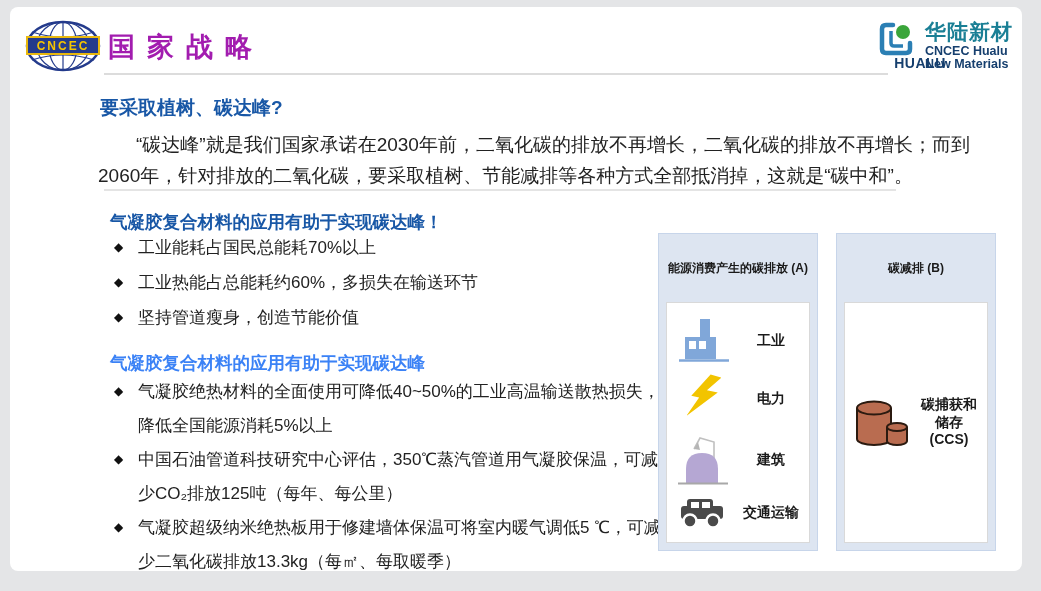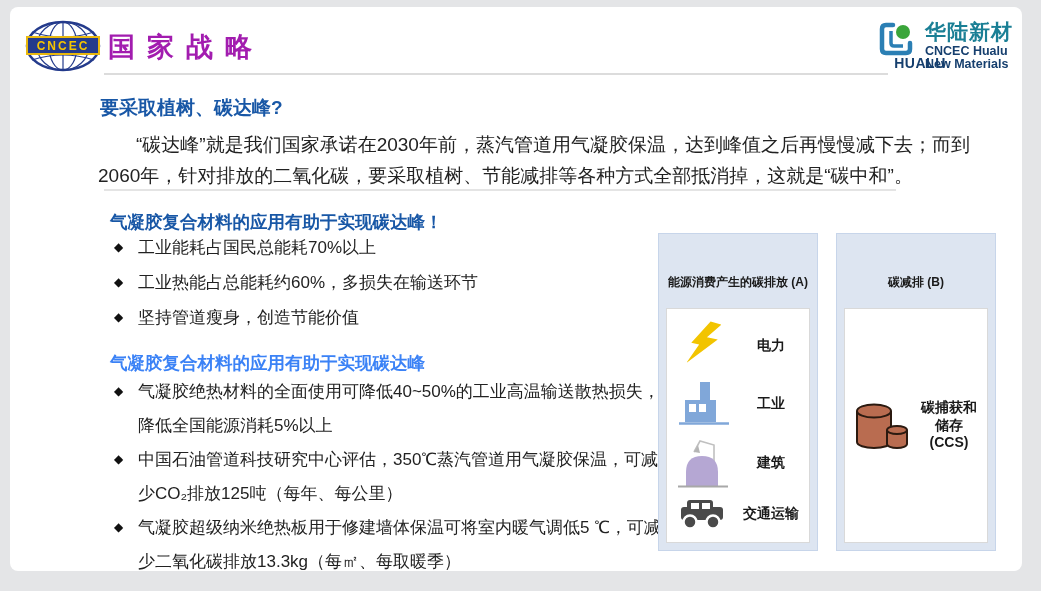--- a/index.html
+++ b/index.html
@@ -36,22 +36,22 @@
   .blist li{display:flex;align-items:flex-start;color:#222222;font-size:17px;}
   .blist-energy li{line-height:23px;margin-bottom:12px;}
   .blist-aerogel li{line-height:33.5px;margin-bottom:1px;}
   .diam{flex:0 0 24px;font-size:12px;color:#111;line-height:inherit;}
   .btext{flex:1;}
 
   
   .panels{position:absolute;left:648px;top:226px;display:flex;gap:18px;}
   .panel{width:160px;height:318px;background:#dde5f1;border:1px solid #c7d5ea;box-sizing:border-box;
          display:flex;flex-direction:column;}
-  .panel-title{height:52px;display:flex;align-items:center;justify-content:center;
-               font-size:12px;font-weight:bold;color:#1a1a1a;white-space:nowrap;margin-top:22px;}
+  .panel-title{height:68px;display:flex;align-items:center;justify-content:center;
+               font-size:12px;font-weight:bold;color:#1a1a1a;white-space:nowrap;}
   .panel-body{flex:1;margin:0 7px 7px 7px;background:#ffffff;border:1px solid #d9d9d9;
               display:flex;flex-direction:column;justify-content:space-evenly;padding:4px 0;}
   .prow{display:flex;align-items:center;}
   .picon{flex:0 0 74px;display:flex;align-items:center;justify-content:center;}
   .plabel{flex:1;text-align:center;font-size:14px;font-weight:600;color:#1a1a1a;
           white-space:pre-line;line-height:1.25;padding-right:8px;}
 </style>
 </head>
 <body>
 
@@ -81,21 +81,21 @@
       <div class="hualu-sub">HUALU</div>
     </div>
     <div class="hualu-text">
       <div class="hualu-cn">华陆新材</div>
       <div class="hualu-en1">CNCEC Hualu</div>
       <div class="hualu-en2">New Materials</div>
     </div>
   </div>
 
   <div class="h1">要采取植树、碳达峰?</div>
-  <div class="intro-para">“碳达峰”就是我们国家承诺在2030年前，蒸汽管道用气凝胶保温，达到峰值之后再慢慢减下去；而到2060年，针对排放的二氧化碳，要采取植树、节能减排等各种方式全部抵消掉，这就是“碳中和”。</div>
+  <div class="intro-para">“碳达峰”就是我们国家承诺在2030年前，二氧化碳的排放不再增长，二氧化碳的排放不再增长；而到2060年，针对排放的二氧化碳，要采取植树、节能减排等各种方式全部抵消掉，这就是“碳中和”。</div>
   <div class="rule2"></div>
 
   <div class="h2">气凝胶复合材料的应用有助于实现碳达峰！</div>
   <ul class="blist blist-energy">
     <li>
       <span class="diam">◆</span>
       <span class="btext">工业能耗占国民总能耗70%以上</span>
       </li>
     <li>
       <span class="diam">◆</span>
@@ -123,37 +123,37 @@
       </li>
   </ul>
 
   <div class="panels">
 
     <div class="panel">
       <div class="panel-title">能源消费产生的碳排放 (A)</div>
       <div class="panel-body">
         <div class="prow">
           <span class="picon">
-            <svg width="34" height="50" viewBox="0 0 34 50">
-              <polygon points="21,0 4,23 12,24 1,44 30,17 19,16 32,2" fill="#f2c400" transform="rotate(6 17 25)"></polygon>
-            </svg>
-          </span>
-          <span class="plabel">电力</span>
-        </div>
-        <div class="prow">
-          <span class="picon">
             <svg width="52" height="48" viewBox="0 0 52 48">
               <rect x="22" y="3" width="10" height="20" fill="#80a7d9"></rect>
               <rect x="7" y="21" width="31" height="22" fill="#80a7d9"></rect>
               <rect x="11" y="25" width="7" height="8" fill="#ffffff"></rect>
               <rect x="21" y="25" width="7" height="8" fill="#ffffff"></rect>
               <line x1="1" y1="44.5" x2="51" y2="44.5" stroke="#80a7d9" stroke-width="2.5"></line>
             </svg>
           </span>
           <span class="plabel">工业</span>
+        </div>
+        <div class="prow">
+          <span class="picon">
+            <svg width="34" height="50" viewBox="0 0 34 50">
+              <polygon points="21,0 4,23 12,24 1,44 30,17 19,16 32,2" fill="#f2c400" transform="rotate(6 17 25)"></polygon>
+            </svg>
+          </span>
+          <span class="plabel">电力</span>
         </div>
         <div class="prow">
           <span class="picon">
             <svg width="52" height="54" viewBox="0 0 52 54">
               <polyline points="16,16 22,5 36,9 36,38" fill="none" stroke="#c0c0c0" stroke-width="1.6"></polyline>
               <polygon points="16,16 20,9 22,17" fill="#b5b5b5"></polygon>
               <path d="M8,50 L8,36 Q8,20 24,20 Q40,20 40,36 L40,50 Z" fill="#b5a7d3"></path>
               <line x1="0" y1="50.5" x2="50" y2="50.5" stroke="#a8a8a8" stroke-width="1.8"></line>
             </svg>
           </span>

